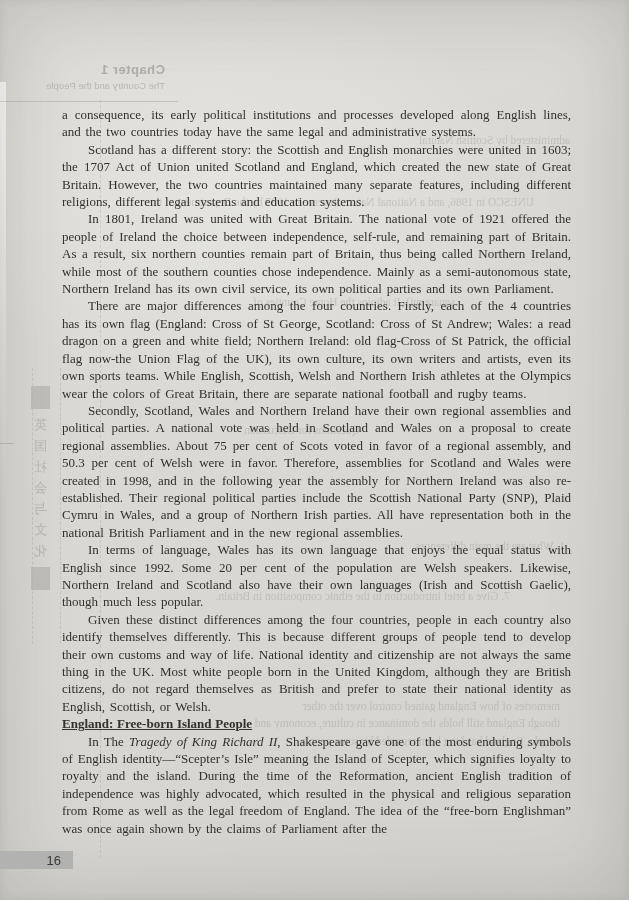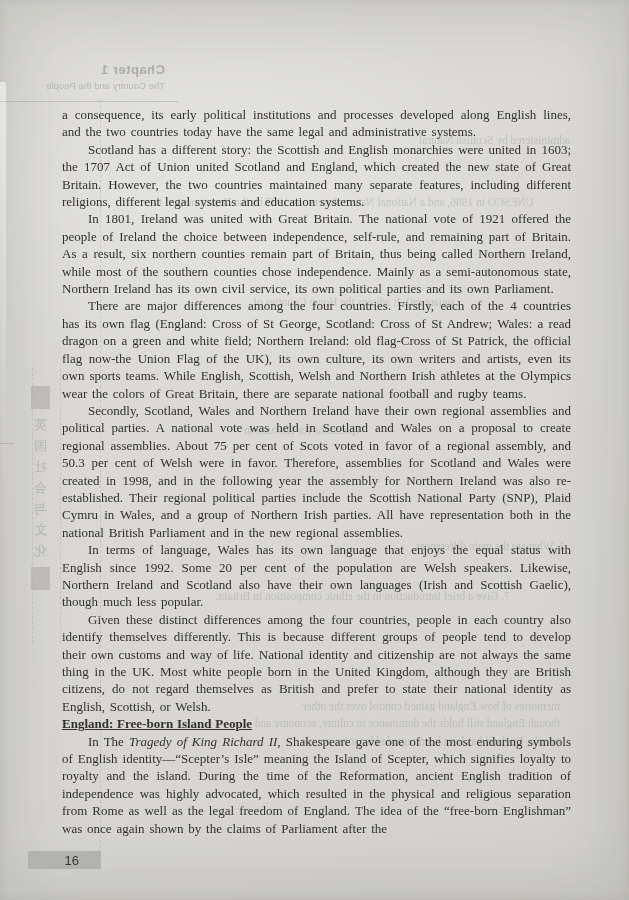--- a/index.html
+++ b/index.html
@@ -45,21 +45,21 @@
   .content{position:absolute;left:62px;top:106px;width:509px;color:#32312d;
     font-size:13px;line-height:17.4px;}
   .content p{margin:0;text-align:justify;word-spacing:1.6px;}
   .content p.indent{text-indent:26px;}
   .content p.heading{font-weight:bold;word-spacing:.5px;text-decoration:underline;}
   .it{font-style:italic;}
   .b{font-weight:bold;}
 
   
   .pagenum-bar{position:absolute;left:0;top:851px;width:73px;height:18px;background:#b2b2b0;
-    display:flex;align-items:center;justify-content:flex-end;padding-right:22px;box-sizing:border-box;margin-left:28px;}
+    display:flex;align-items:center;justify-content:flex-end;padding-right:12px;box-sizing:border-box;}
   .pagenum-bar span{font-family:"Liberation Sans",sans-serif;font-size:13px;color:#3a3a38;}
 </style>
 </head>
 <body>
 
 <div class="scan">
 
   <div class="edge-light"></div>
 
   <div class="bleed">

